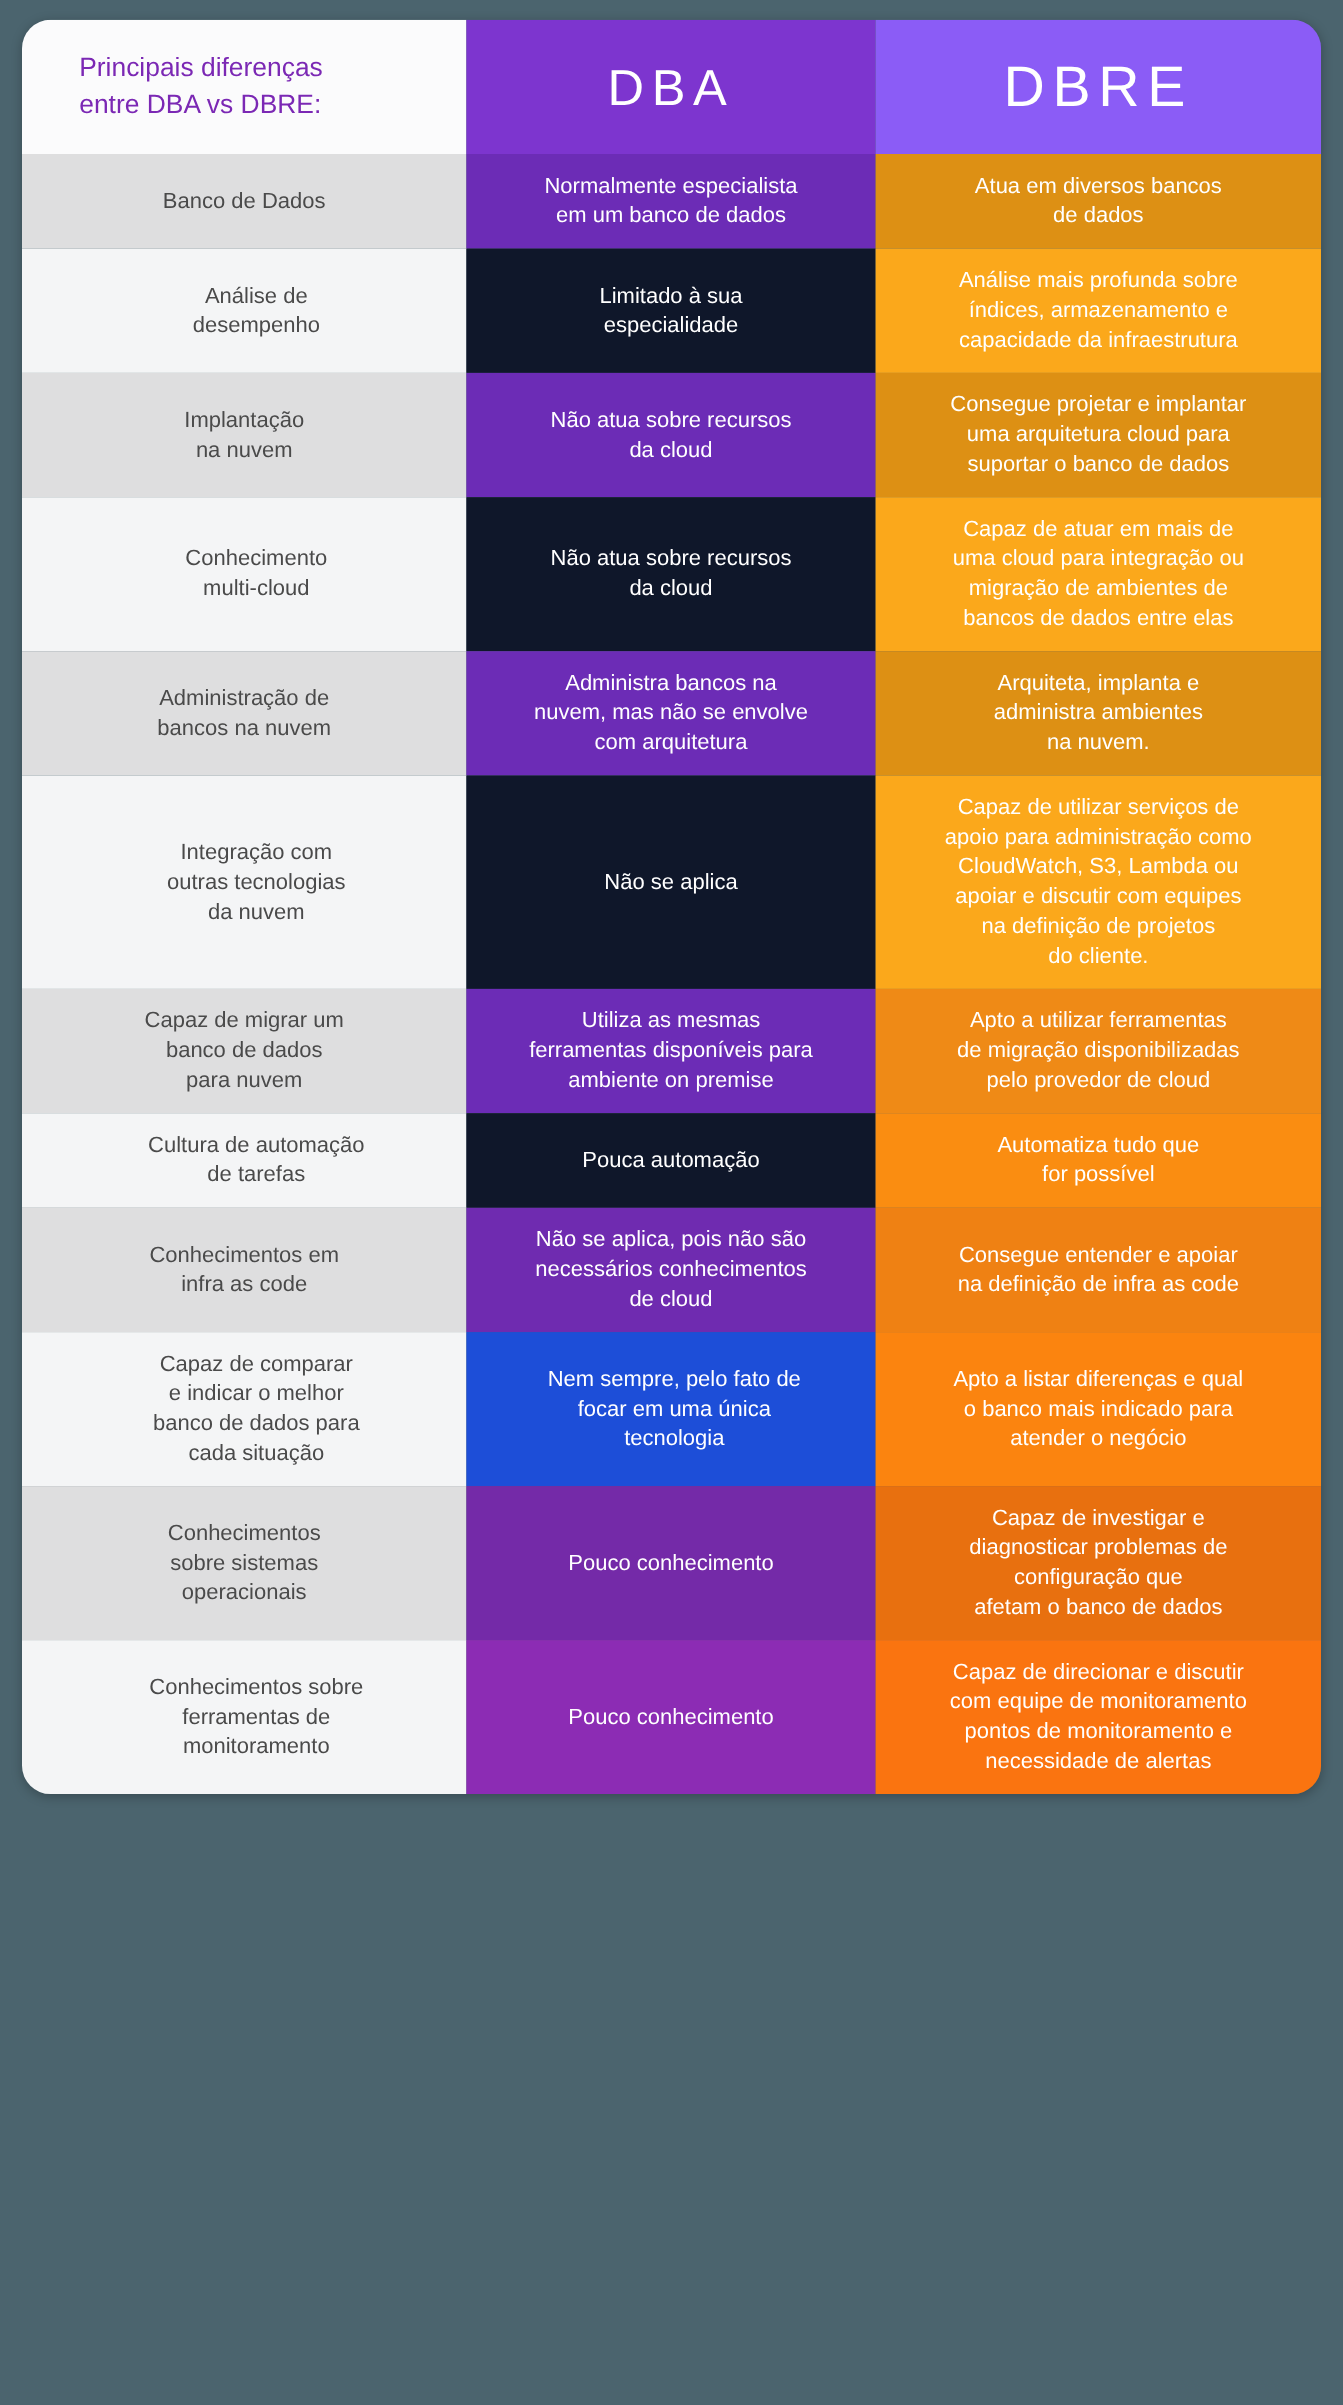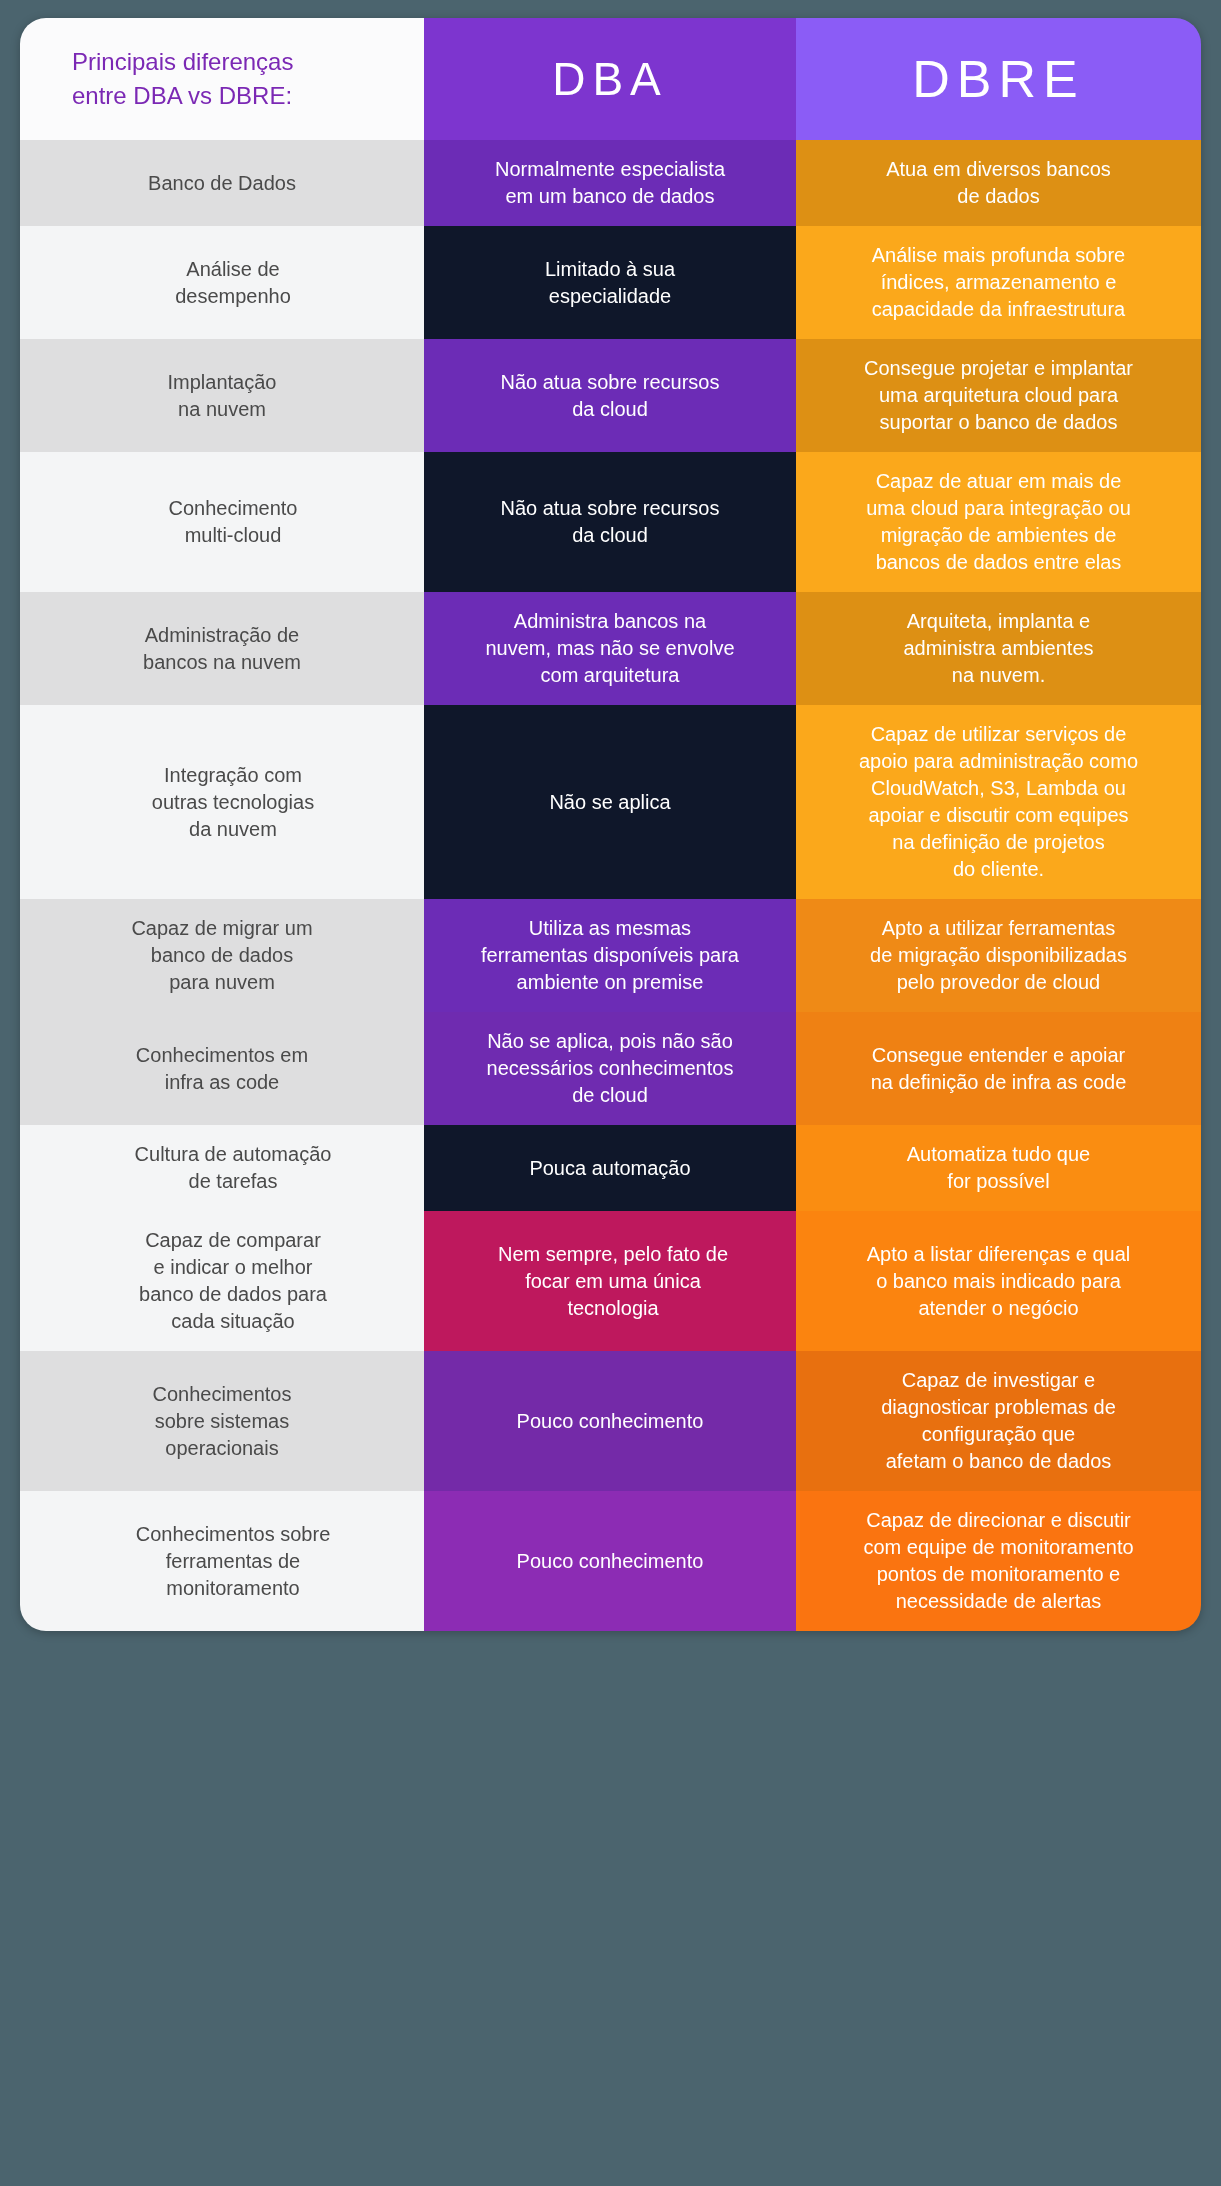--- a/index.html
+++ b/index.html
@@ -97,21 +97,21 @@
   
   .trow[data-idx="7"]  .dbre { background:#ef8a16; }
   .trow[data-idx="8"]  .dbre { background:#fa8d11; }
   .trow[data-idx="9"]  .dbre { background:#ef8113; }
   .trow[data-idx="10"] .dbre { background:#fb840f; }
   .trow[data-idx="11"] .dbre { background:#e8700f; }
   .trow[data-idx="12"] .dbre { background:#fa7410; }
 
   .trow[data-idx="11"] .dba { background:#742aa8; }
   .trow[data-idx="12"] .dba { background:#8c2cb4; }
-  .trow[data-idx="10"] .dba { background:#be185d;padding-left:20px; }
+  .trow[data-idx="10"] .dba { background:#1d4ed8;padding-left:20px; }
   .trow[data-idx="9"]  .dba { background:#6f2bb0; }
 </style>
 </head>
 <body>
 
 <div class="comparison-table">
 
   <div class="trow header-row">
     <div class="cell col-feature head-feature">Principais diferenças<br>entre DBA vs DBRE:</div>
     <div class="cell col-dba head-dba">DBA</div>
@@ -147,29 +147,29 @@
       <div class="trow" data-idx="6">
         <div class="cell col-feature feat even">Integração com<br>outras tecnologias<br>da nuvem</div>
         <div class="cell col-dba dba even">Não se aplica</div>
         <div class="cell col-dbre dbre even">Capaz de utilizar serviços de<br>apoio para administração como<br>CloudWatch, S3, Lambda ou<br>apoiar e discutir com equipes<br>na definição de projetos<br>do cliente.</div>
       </div>
       <div class="trow" data-idx="7">
         <div class="cell col-feature feat odd">Capaz de migrar um<br>banco de dados<br>para nuvem</div>
         <div class="cell col-dba dba odd">Utiliza as mesmas<br>ferramentas disponíveis para<br>ambiente on premise</div>
         <div class="cell col-dbre dbre odd">Apto a utilizar ferramentas<br>de migração disponibilizadas<br>pelo provedor de cloud</div>
       </div>
+      <div class="trow" data-idx="8">
+        <div class="cell col-feature feat even">Cultura de automação<br>de tarefas</div>
+        <div class="cell col-dba dba even">Pouca automação</div>
+        <div class="cell col-dbre dbre even">Automatiza tudo que<br>for possível</div>
+      </div>
       <div class="trow" data-idx="9">
         <div class="cell col-feature feat odd">Conhecimentos em<br>infra as code</div>
         <div class="cell col-dba dba odd">Não se aplica, pois não são<br>necessários conhecimentos<br>de cloud</div>
         <div class="cell col-dbre dbre odd">Consegue entender e apoiar<br>na definição de infra as code</div>
-      </div>
-      <div class="trow" data-idx="8">
-        <div class="cell col-feature feat even">Cultura de automação<br>de tarefas</div>
-        <div class="cell col-dba dba even">Pouca automação</div>
-        <div class="cell col-dbre dbre even">Automatiza tudo que<br>for possível</div>
       </div>
       <div class="trow" data-idx="10">
         <div class="cell col-feature feat even">Capaz de comparar<br>e indicar o melhor<br>banco de dados para<br>cada situação</div>
         <div class="cell col-dba dba even">Nem sempre, pelo fato de<br>focar em uma única<br>tecnologia</div>
         <div class="cell col-dbre dbre even">Apto a listar diferenças e qual<br>o banco mais indicado para<br>atender o negócio</div>
       </div>
       <div class="trow" data-idx="11">
         <div class="cell col-feature feat odd">Conhecimentos<br>sobre sistemas<br>operacionais</div>
         <div class="cell col-dba dba odd">Pouco conhecimento</div>
         <div class="cell col-dbre dbre odd">Capaz de investigar e<br>diagnosticar problemas de<br>configuração que<br>afetam o banco de dados</div>

